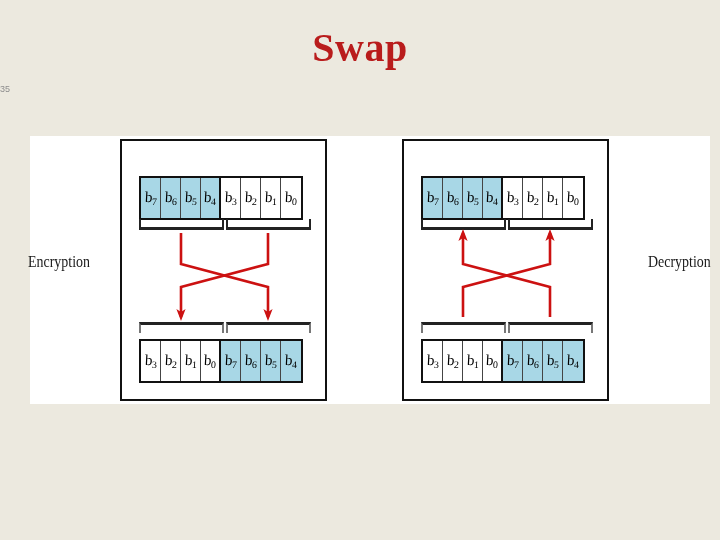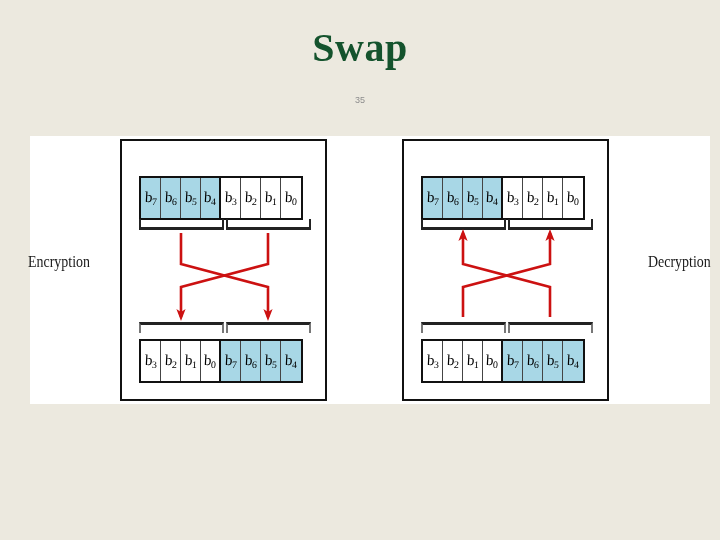--- a/index.html
+++ b/index.html
@@ -18,30 +18,30 @@
   
   #slide-title {
     position: absolute;
     left: 0;
     top: 28px;
     width: 720px;
     text-align: center;
     font-family: "Liberation Serif", serif;
     font-size: 40px;
     font-weight: bold;
-    color: #14532d;
+    color: #b91c1c;
     letter-spacing: 0.5px;
     line-height: 1;
   }
   #slide-number {
     position: absolute;
     left: 0;
-    top: 96px;
+    top: 85px;
     width: 720px;
-    text-align: center;
+    text-align: left;
     font-family: "Liberation Sans", sans-serif;
     font-size: 9px;
     color: #8d8d8d;
     line-height: 1;
   }
 
   
   #content-panel {
     position: absolute;
     left: 30px;

